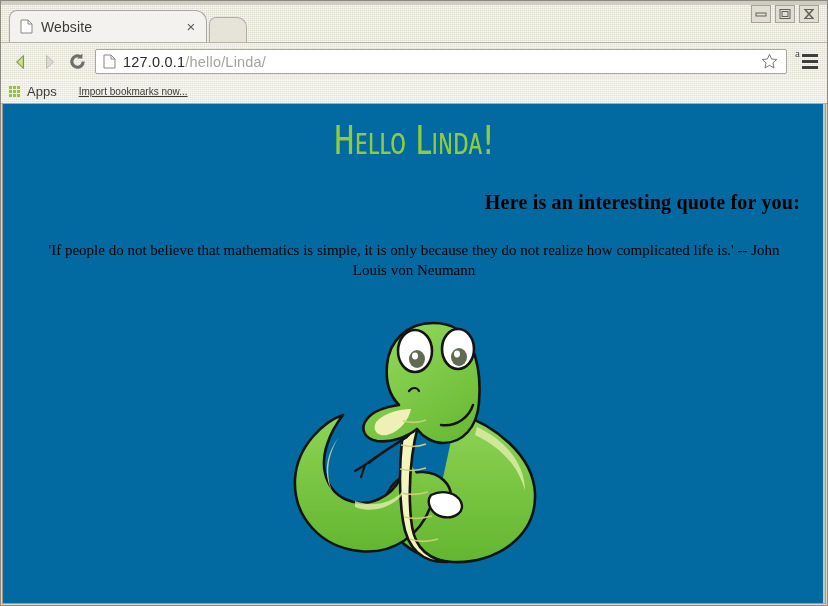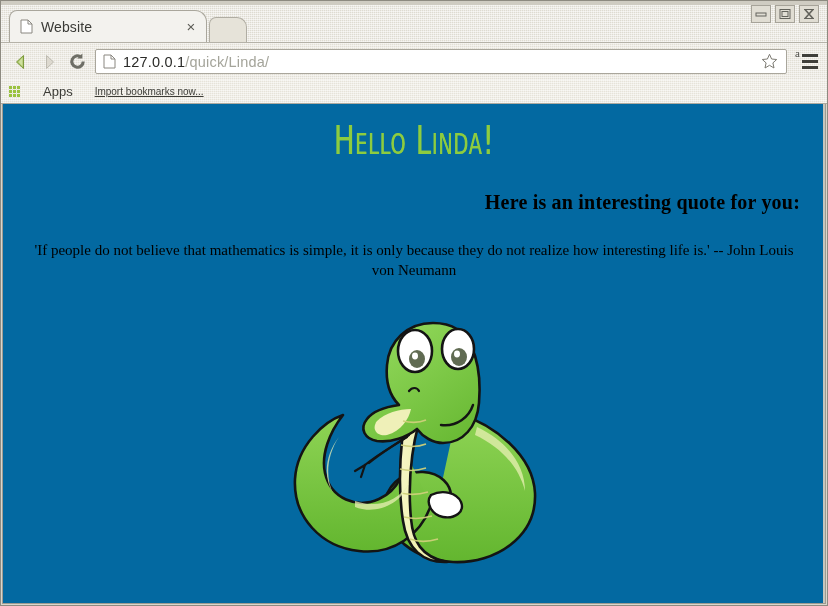--- a/index.html
+++ b/index.html
@@ -194,21 +194,21 @@
       repeating-linear-gradient(0deg, rgba(255,255,255,.5) 0 1px, rgba(0,0,0,0) 1px 2px),
       repeating-linear-gradient(90deg, rgba(255,255,255,.4) 0 1px, rgba(0,0,0,0) 1px 2px);
     display: flex;
     align-items: center;
     padding: 0 8px;
     box-sizing: border-box;
     font-size: 13px;
     color: #3c3c37;
     border-bottom: 1px solid #adaa9f;
   }
-  .apps-btn { display:flex; align-items:center; cursor:pointer; margin-right: 14px; gap: 16px; }
+  .apps-btn { display:flex; align-items:center; cursor:pointer; margin-right: 14px; }
   .apps-grid {
     width: 12px; height: 12px;
     display: grid;
     grid-template-columns: repeat(3, 3px);
     grid-template-rows: repeat(3, 3px);
     gap: 1px;
     margin-right: 6px;
   }
   .apps-grid span { background: #9ac23f; display:block; width:3px; height:3px; }
   .apps-label { font-size: 13px; color: #3c3c37; }
@@ -353,21 +353,21 @@
       </svg>
     </div>
 
     <div class="omnibox">
       <span class="omni-icon">
         <svg width="13" height="15" viewBox="0 0 13 15">
           <path d="M1 1 H8 L12 5 V14 H1 Z" fill="#fff" stroke="#8a8780" stroke-width="1"></path>
           <path d="M8 1 V5 H12" fill="none" stroke="#8a8780" stroke-width="1"></path>
         </svg>
       </span>
-      <span class="omni-url"><span>127.0.0.1</span><span class="path">/quick/Linda/</span></span>
+      <span class="omni-url"><span>127.0.0.1</span><span class="path">/hello/Linda/</span></span>
       <span class="omni-star">
         <svg width="17" height="17" viewBox="0 0 17 17">
           <path d="M8.5 1.3 L10.6 6.0 L15.7 6.5 L11.9 9.9 L13.0 15.0 L8.5 12.3 L4.0 15.0 L5.1 9.9 L1.3 6.5 L6.4 6.0 Z" fill="none" stroke="#7c7a72" stroke-width="1" stroke-linejoin="round"></path>
         </svg>
       </span>
     </div>
 
     <div class="menu-wrap">
       <span class="menu-a">a</span>
       <span class="menu-bars">
@@ -396,21 +396,21 @@
     <span class="bm-import">Import bookmarks now...</span>
   </div>
 
   <div class="viewport">
     <div class="page">
 
       <h1 class="greeting">Hello Linda!</h1>
 
       <h2 class="subtitle">Here is an interesting quote for you:</h2>
 
-      <p class="quote">'If people do not believe that mathematics is simple, it is only because they do not realize how interesting life is.' -- John Louis von Neumann</p>
+      <p class="quote">'If people do not believe that mathematics is simple, it is only because they do not realize how complicated life is.' -- John Louis von Neumann</p>
 
       <div class="snake-wrap">
         <svg width="266" height="265" viewBox="0 0 266 265">
           <defs>
             <linearGradient id="bodyG" x1="0" y1="0" x2="0" y2="1">
               <stop offset="0" stop-color="#8fd455"></stop>
               <stop offset="1" stop-color="#63b62f"></stop>
             </linearGradient>
             <linearGradient id="bellyG" x1="0" y1="0" x2="1" y2="0">
               <stop offset="0" stop-color="#f6f6c4"></stop>

